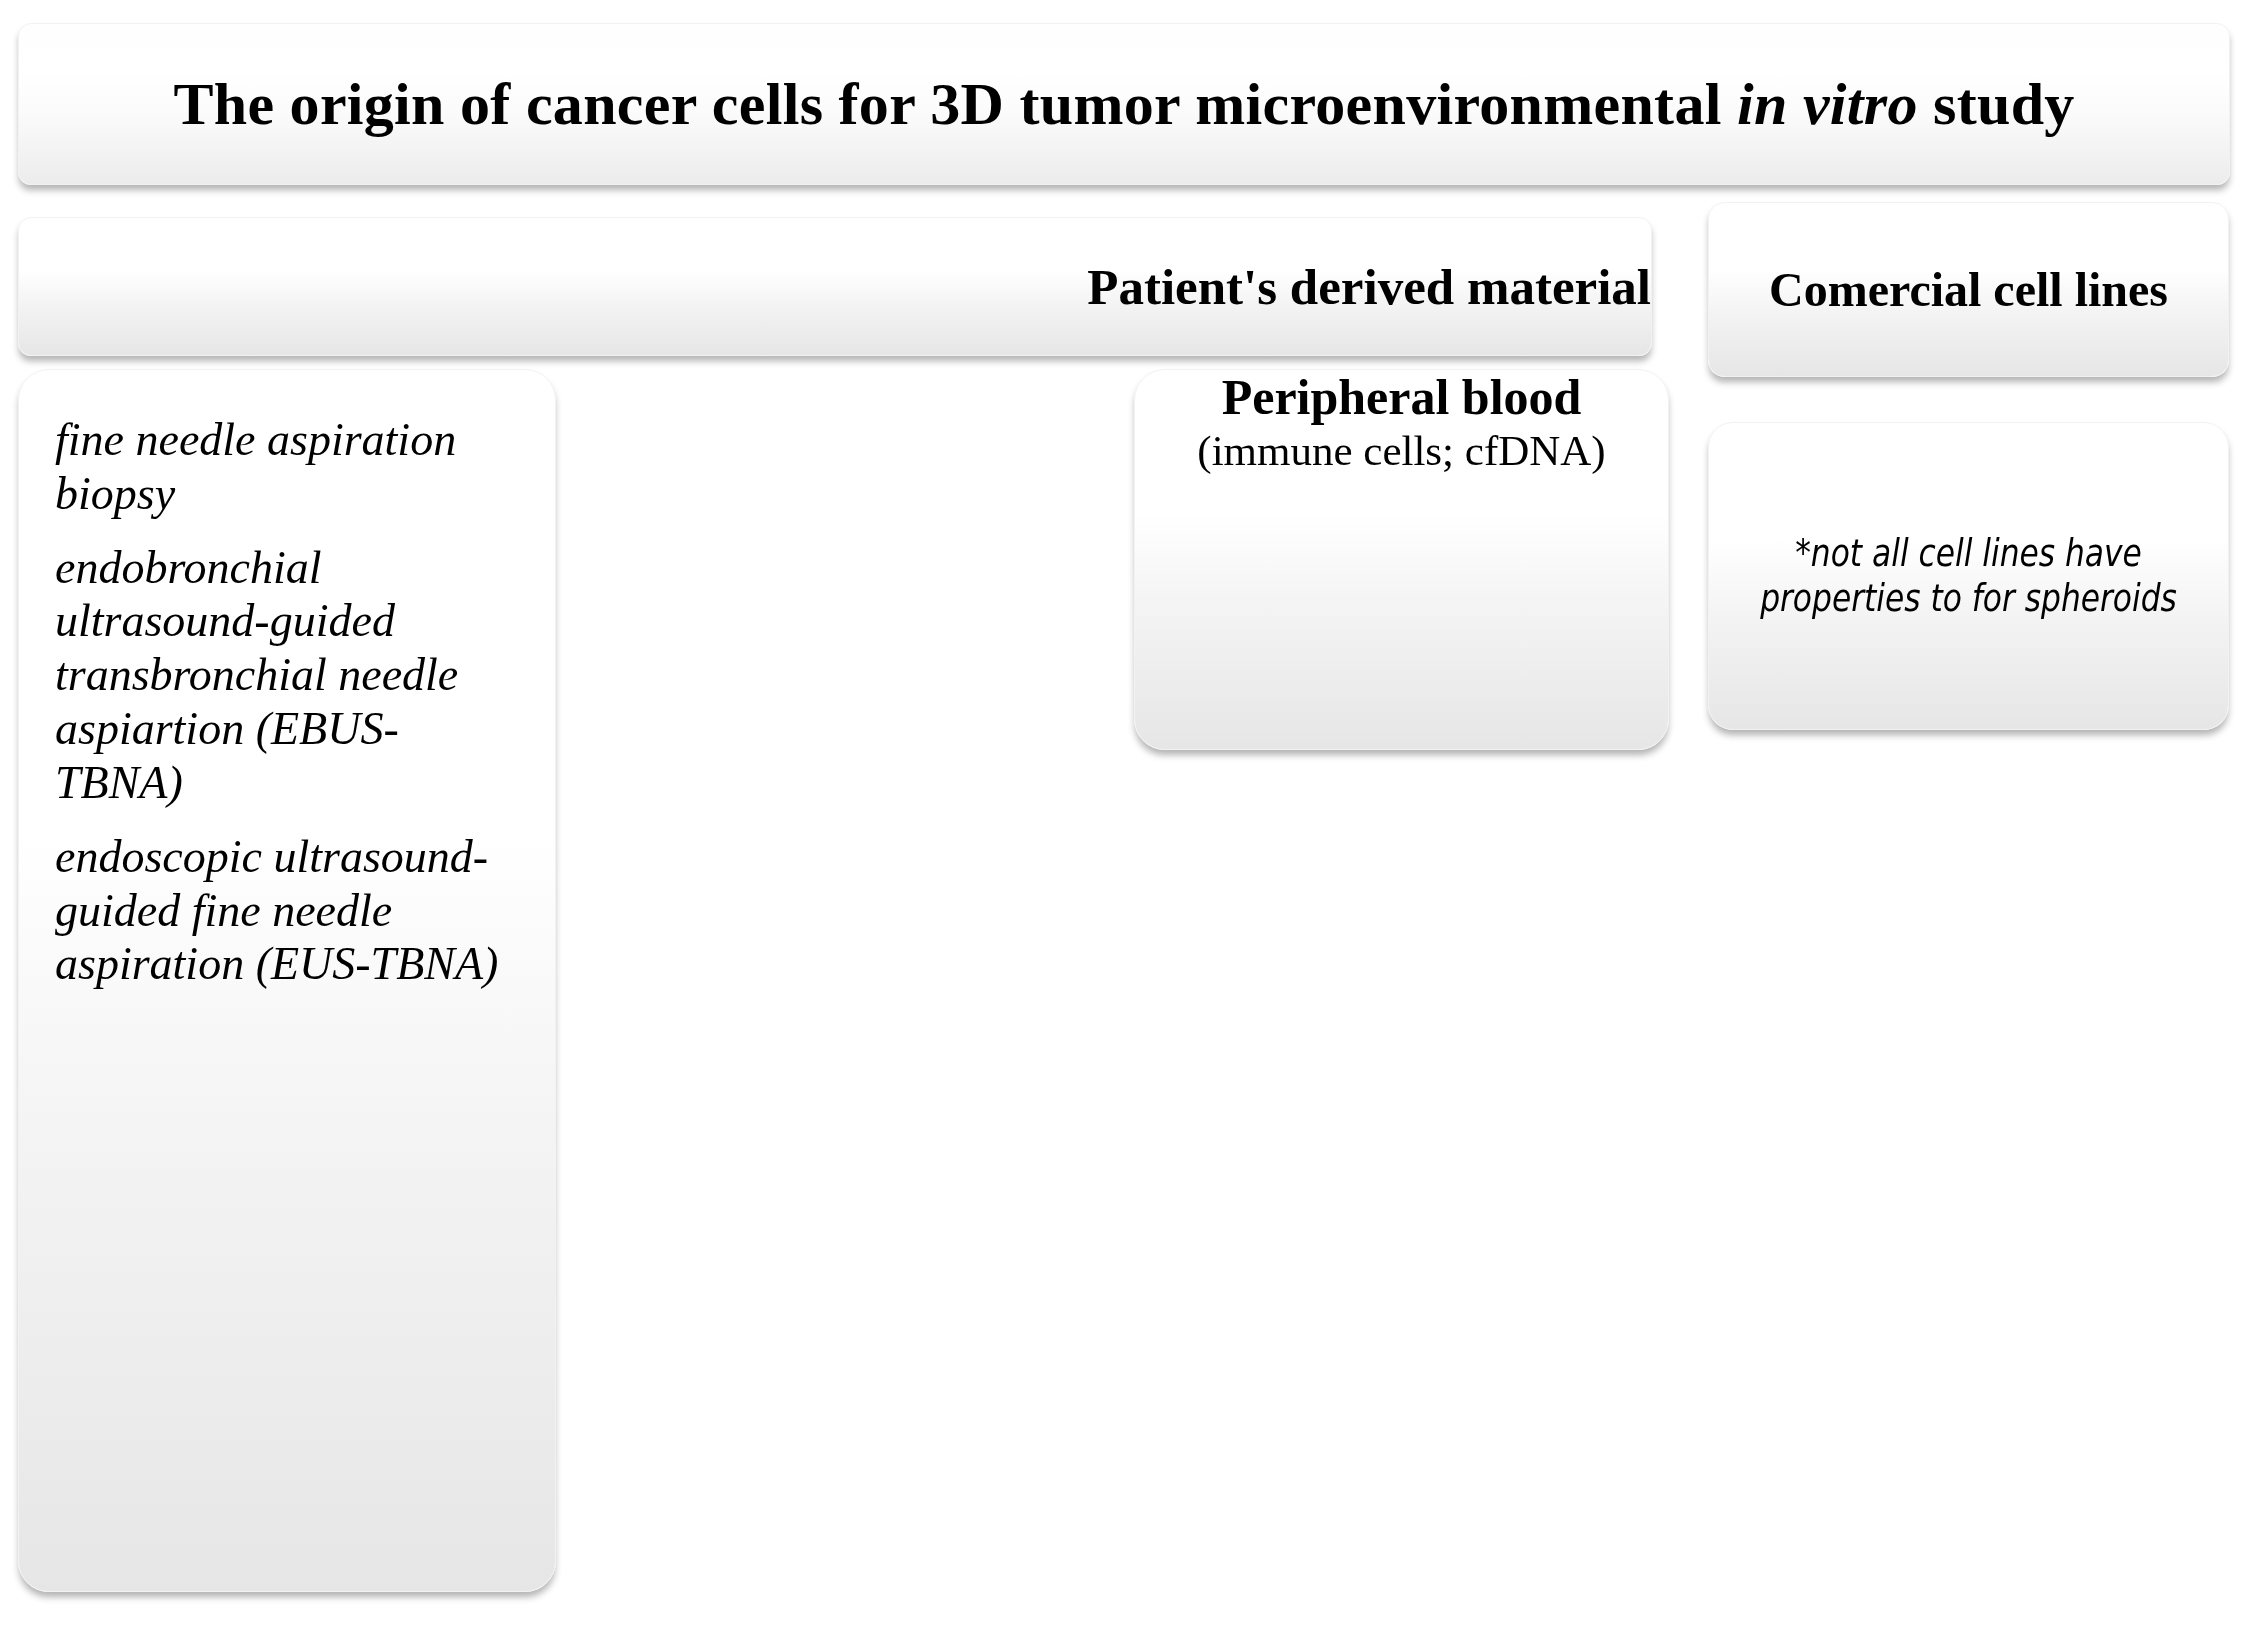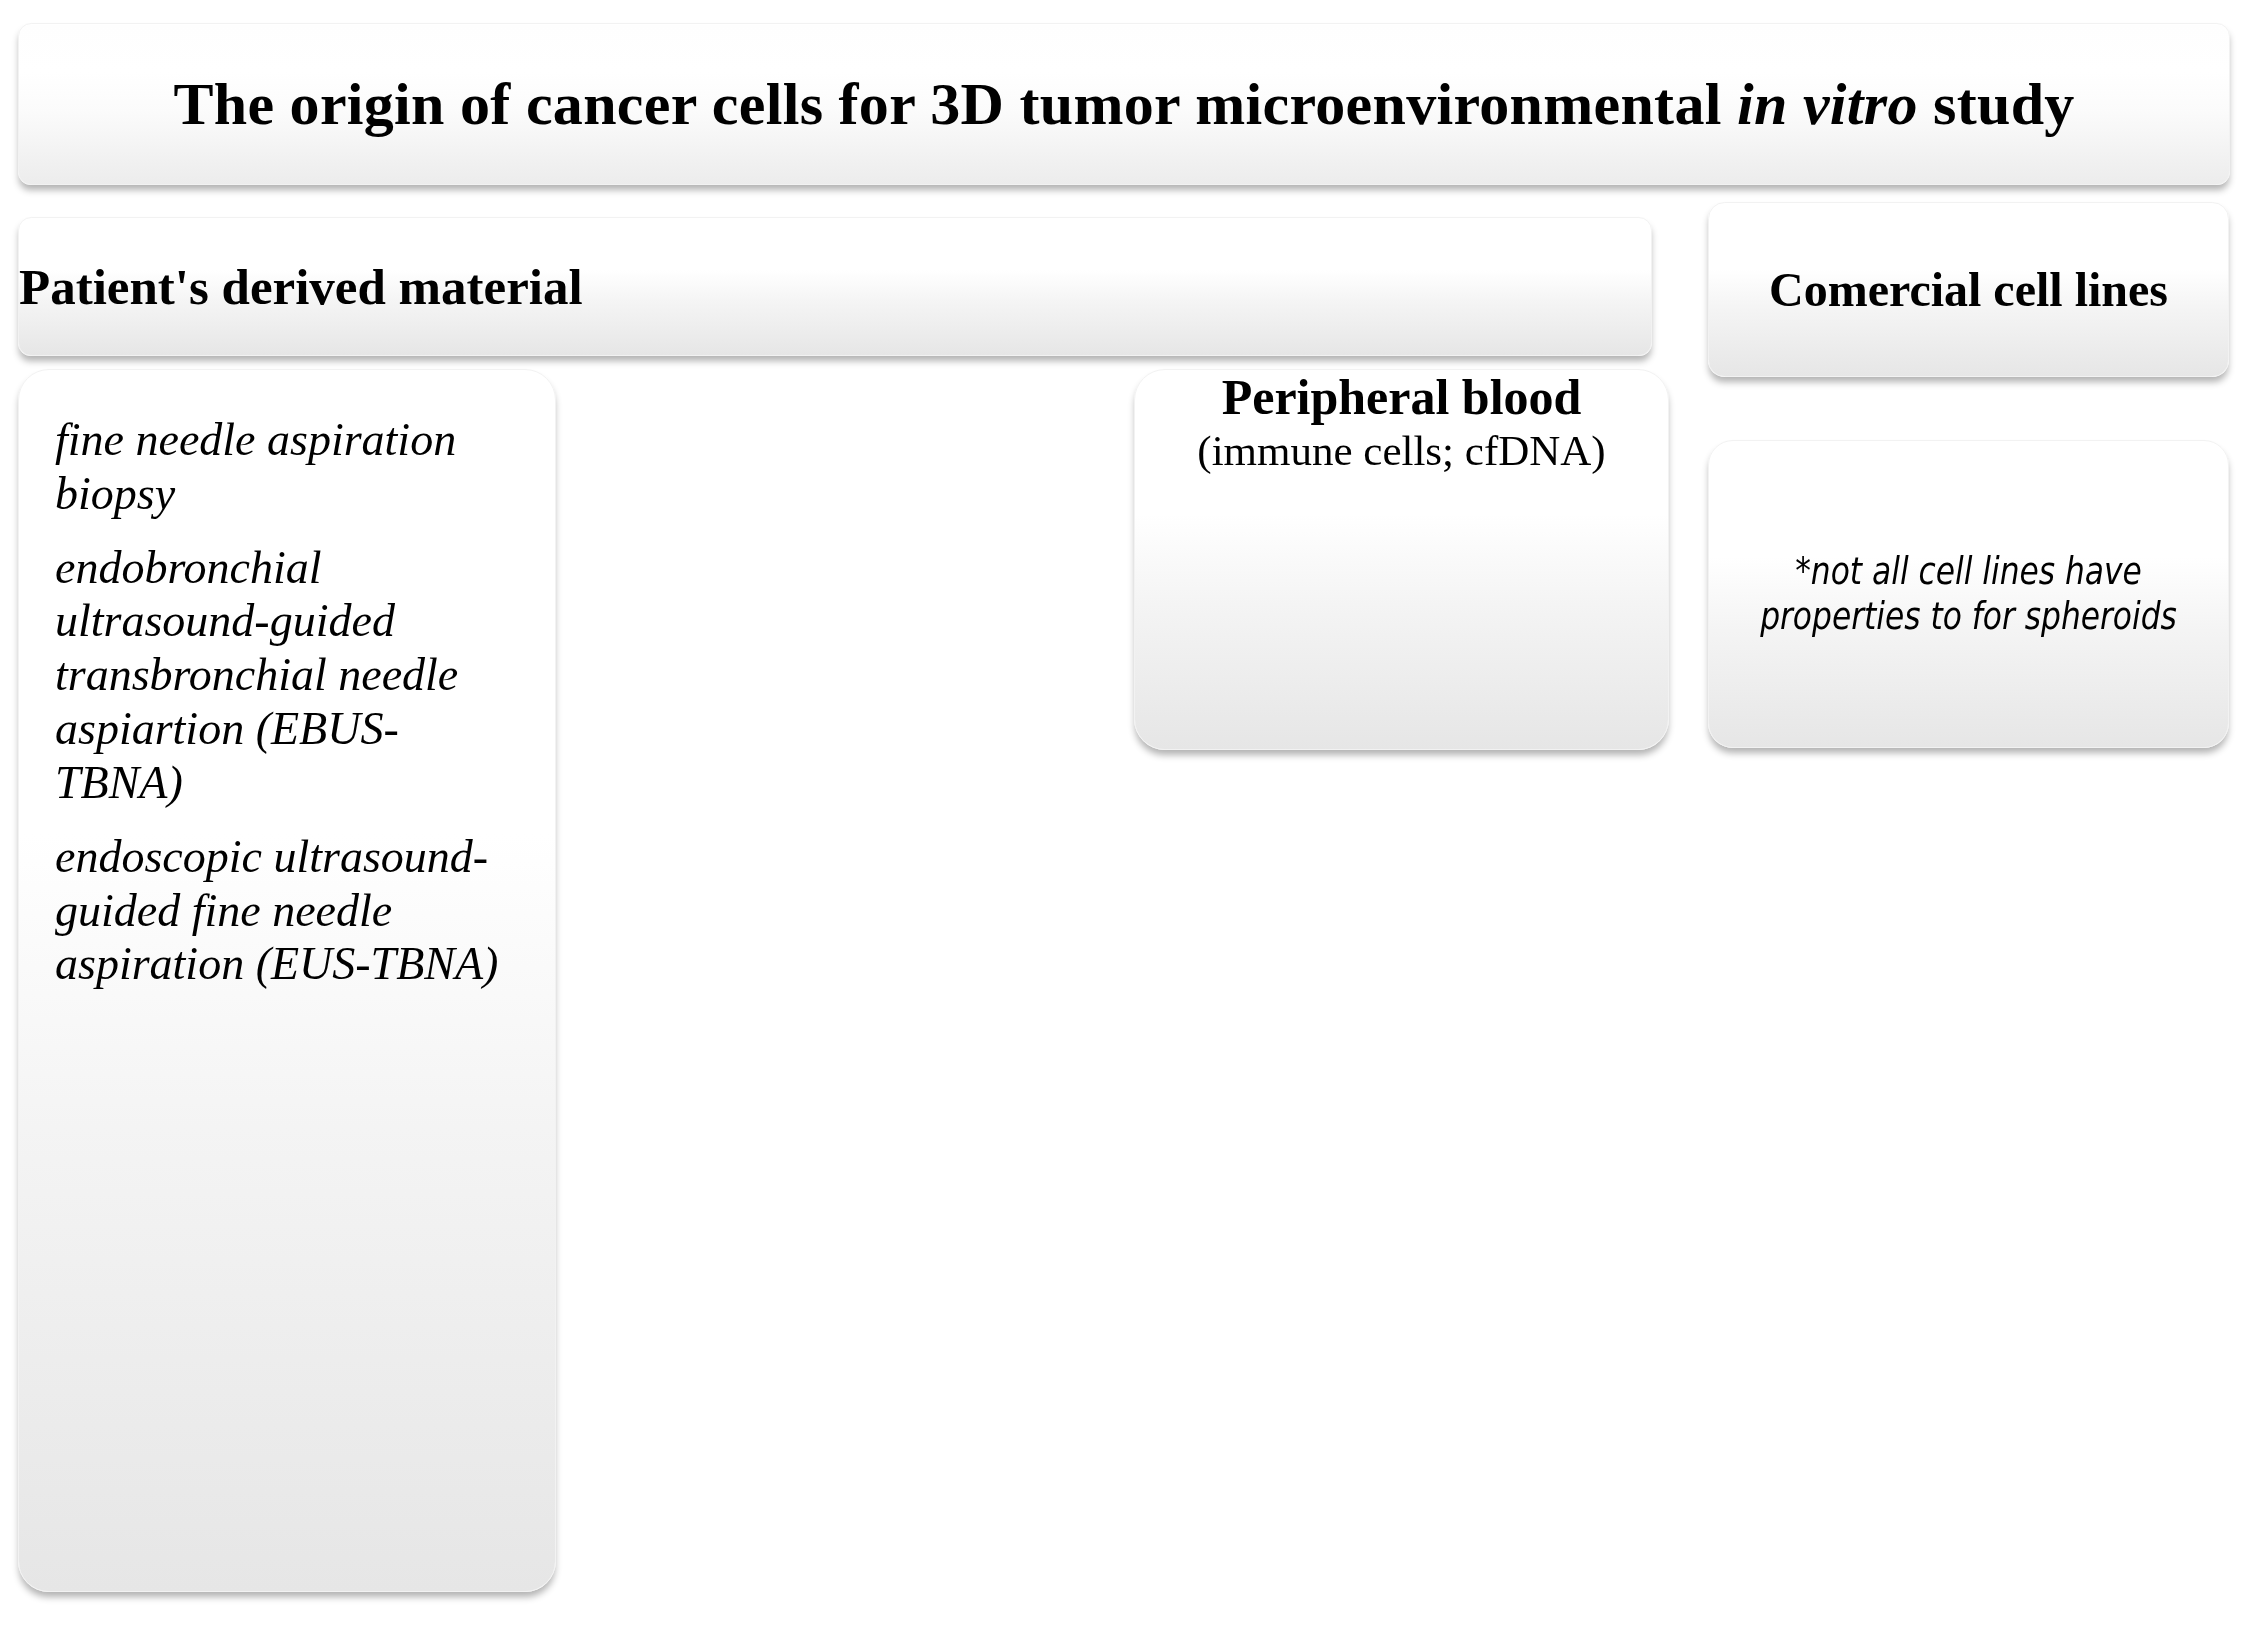--- a/index.html
+++ b/index.html
@@ -56,21 +56,21 @@
 
   
   .hdr-patient {
     left: 18px;
     top: 217px;
     width: 1634px;
     height: 139px;
     border-radius: 13.2px;
     display: flex;
     align-items: center;
-    justify-content: flex-start;
+    justify-content: flex-end;
   }
   .hdr-patient .hdr-text {
     font-size: 51px;
     font-weight: bold;
     text-align: center;
   }
 
   
   .hdr-commercial {
     left: 1708px;
@@ -110,21 +110,21 @@
     top: 369px;
     width: 535px;
     height: 381px;
     border-radius: 31px;
     display: flex;
     align-items: flex-start;
     justify-content: center;
   }
   .note-card {
     left: 1708px;
-    top: 440px;
+    top: 422px;
     width: 521px;
     height: 308px;
     border-radius: 25px;
     display: flex;
     align-items: center;
     justify-content: center;
   }
 
   .col-inner {
     padding: 43px 36px 0 36px;

